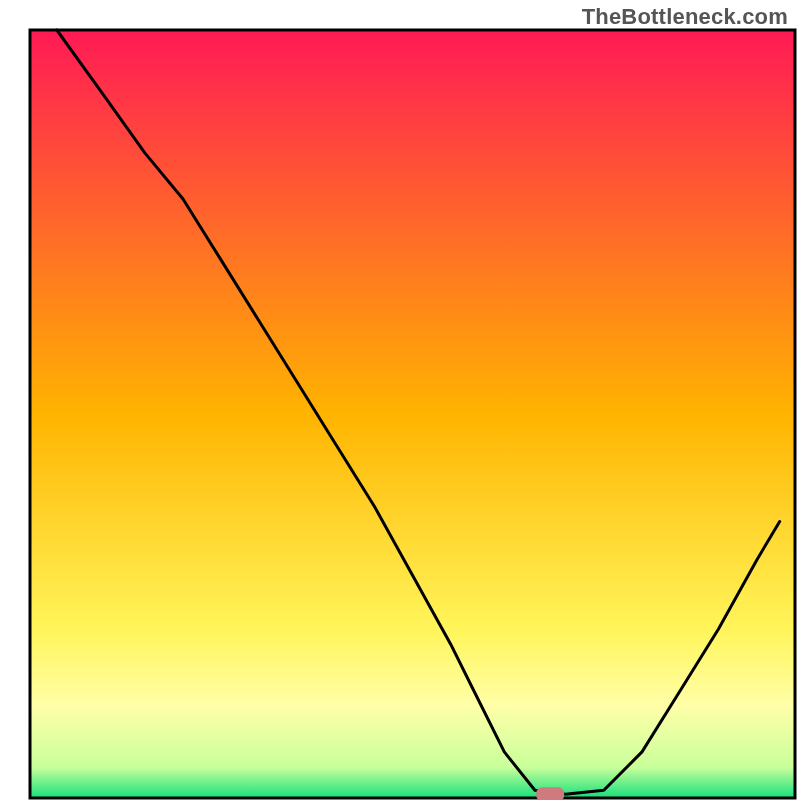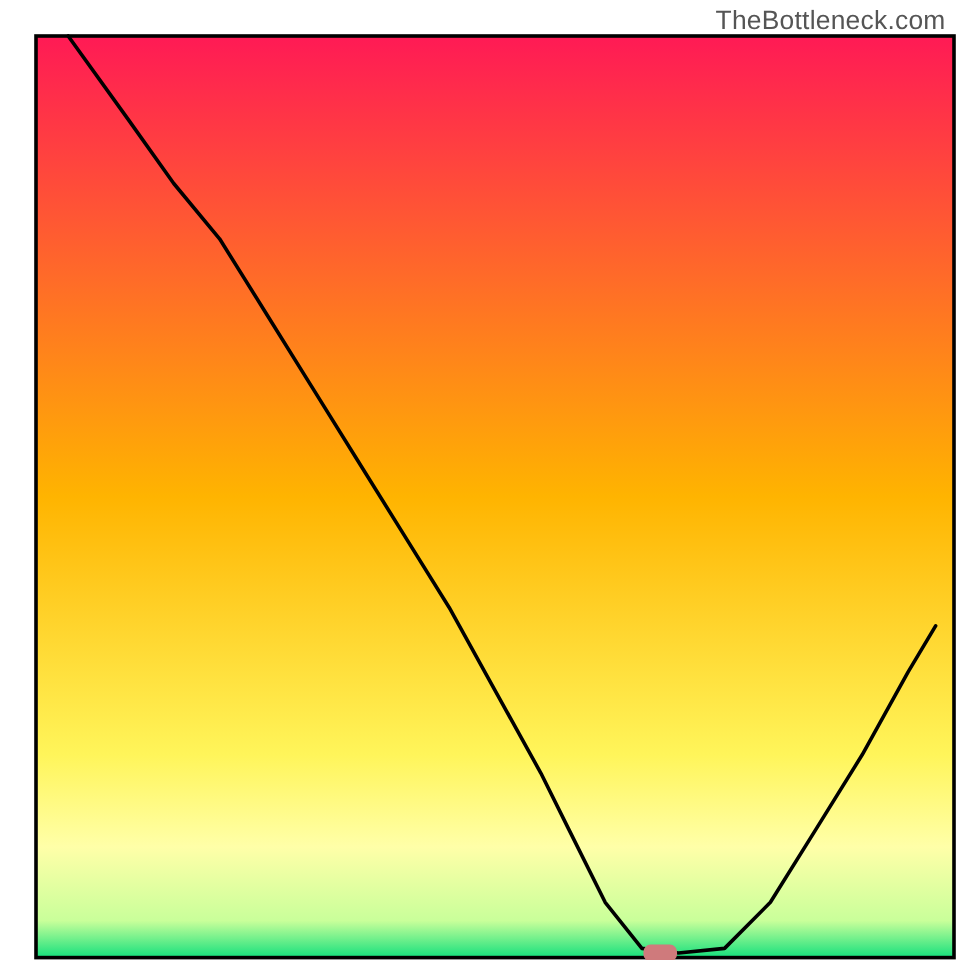--- a/index.html
+++ b/index.html
@@ -13,21 +13,21 @@
   .container {
     position: relative;
     width: 800px;
     height: 800px;
   }
   .watermark {
     position: absolute;
     top: 4px;
     right: 12px;
     font-size: 22px;
-    font-weight: 400;
+    font-weight: 700;
     color: #555;
     letter-spacing: 0.2px;
     z-index: 10;
   }
   .chart-svg {
     position: absolute;
     top: 0;
     left: 0;
     width: 800px;
     height: 800px;

